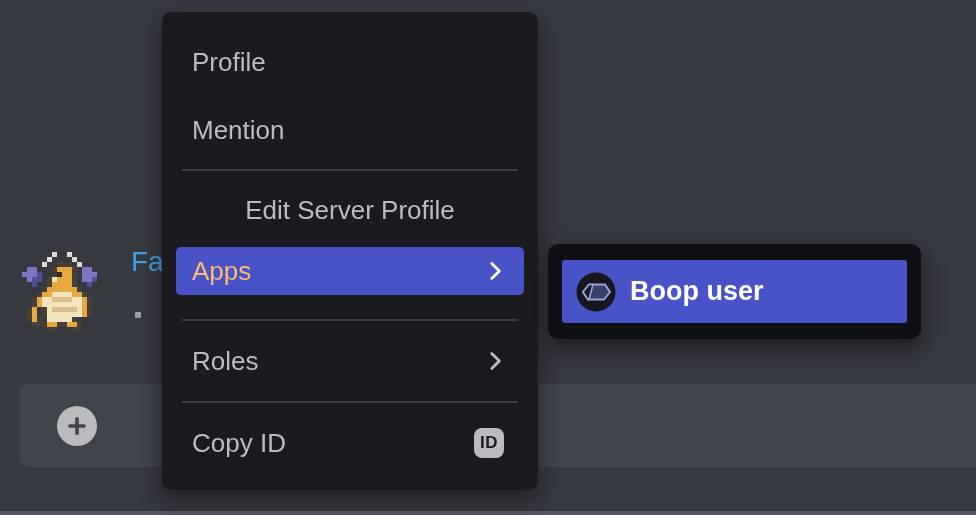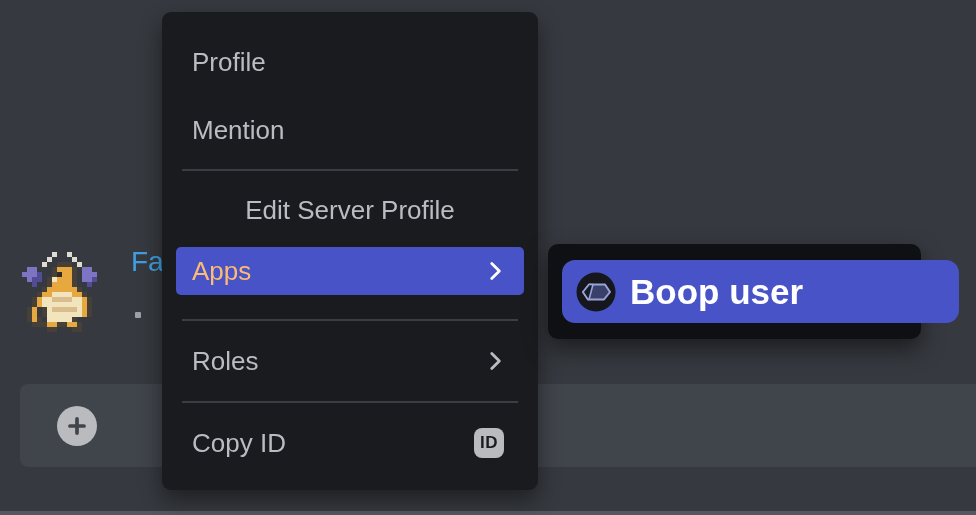--- a/index.html
+++ b/index.html
@@ -70,24 +70,24 @@
   }
 
   
   .submenu {
     position:absolute; left:548px; top:244px; width:373px; height:95px;
     background:#0f1013; border-radius:10px;
     box-shadow:0 10px 22px rgba(0,0,0,.5);
     z-index:11;
   }
   .sub-item {
-    position:absolute; left:14px; top:16px; width:397px; height:63px;
-    background:#4753c6; border-radius:13px;
+    position:absolute; left:14px; top:16px; width:345px; height:63px;
+    background:#4753c6; border-radius:3px;
     display:flex; align-items:center; padding:0 14px;
-    color:#ffffff; font-size:35px; font-weight:700; cursor:pointer;
+    color:#ffffff; font-size:27px; font-weight:700; cursor:pointer;
   }
   .app-icon { width:40px; height:40px; margin-right:14px; flex:0 0 auto; }
 </style>
 </head>
 <body>
 
 <div class="stage">
 
   <div class="avatar">
     <svg id="avatar-svg" viewBox="0 0 16 16">

